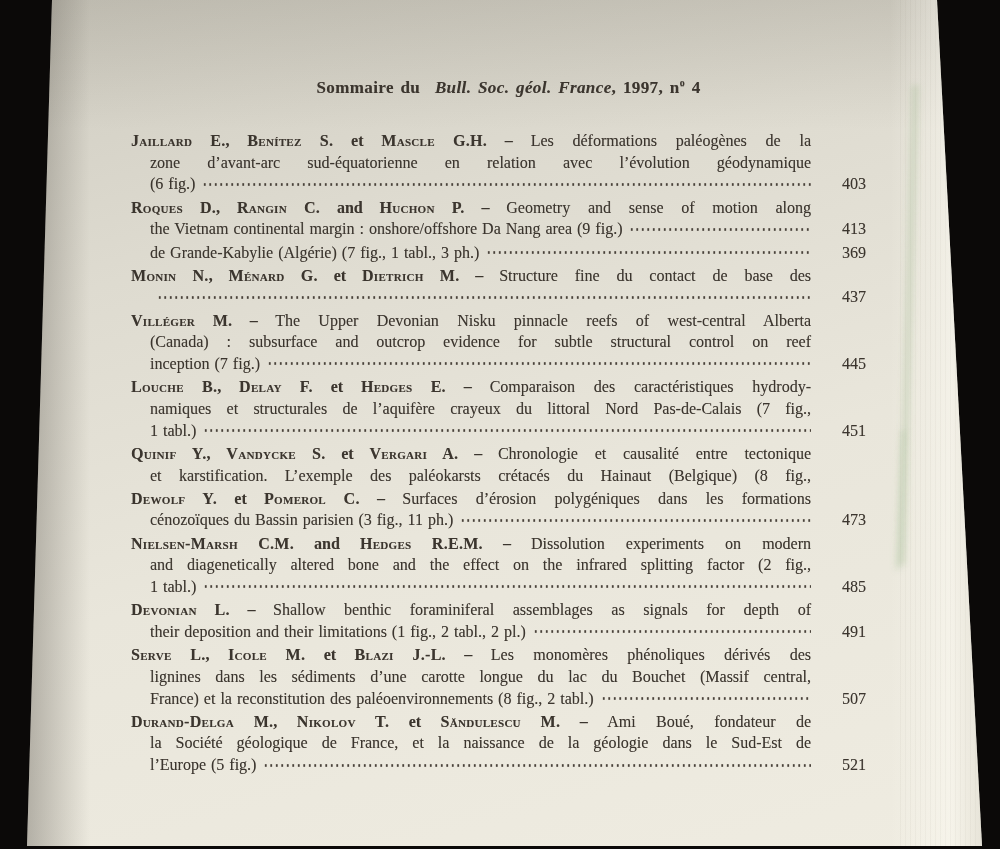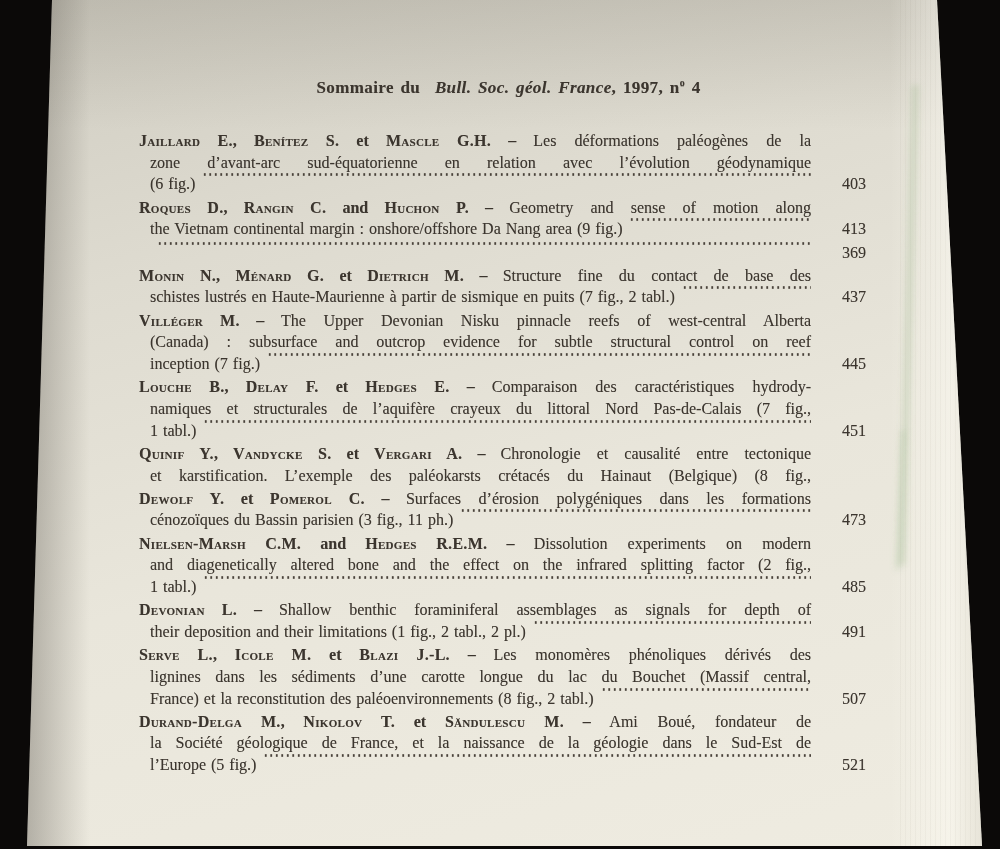--- a/index.html
+++ b/index.html
@@ -75,25 +75,25 @@
   .line { line-height: 21.7px; }
   .line.justify {
     text-align: justify;
     text-align-last: justify;
     width: 680px;
   }
   .line.cont { padding-left: 19px; }
   .line.cont.justify { width: 661px; }
   .line.last {
     display: flex;
-    align-items: flex-start;
+    align-items: center;
     width: 716px; 
   }
 
-  .authors { font-weight: bold; margin-left: 8px; }
+  .authors { font-weight: bold; }
   .name { font-variant: small-caps; letter-spacing: 0.3px; }
   .conj { font-weight: bold; }
   .sep { font-weight: bold; }
   .ttext { word-spacing: 1px; }
 
   .leader {
     flex: 1 1 auto;
     height: 3px;
     min-width: 12px;
     margin: 0 28px 0 7px;
@@ -135,28 +135,28 @@
           <div class="entry">
             <div class="line firstline justify"><span class="authors"><span class="name">Roques D.</span>, <span class="name">Rangin C.</span> <span class="conj">and</span> <span class="name">Huchon P.</span></span> <span class="sep">–</span> <span class="ttext">Geometry and sense of motion along</span></div>
             <div class="line cont last">
               <span class="ttext">the Vietnam continental margin : onshore/offshore Da Nang area (9 fig.)</span>
               <span class="leader"></span>
               <span class="pagenum">413</span>
             </div>
           </div>
           <div class="entry">
             <div class="line cont last">
+              <span class="ttext">de Grande-Kabylie (Algérie) (7 fig., 1 tabl., 3 ph.)</span>
               <span class="leader"></span>
               <span class="pagenum">369</span>
             </div>
           </div>
           <div class="entry">
             <div class="line firstline justify"><span class="authors"><span class="name">Monin N.</span>, <span class="name">Ménard G.</span> <span class="conj">et</span> <span class="name">Dietrich M.</span></span> <span class="sep">–</span> <span class="ttext">Structure fine du contact de base des</span></div>
             <div class="line cont last">
-              <span class="ttext">schistes lustrés en Haute-Maurienne à partir de sismique en puits (7 fig., 2 tabl.)</span>
               <span class="leader"></span>
               <span class="pagenum">437</span>
             </div>
           </div>
           <div class="entry">
             <div class="line firstline justify"><span class="authors"><span class="name">Villéger M.</span></span> <span class="sep">–</span> <span class="ttext">The Upper Devonian Nisku pinnacle reefs of west-central Alberta</span></div>
             <div class="line cont justify"><span class="ttext">(Canada) : subsurface and outcrop evidence for subtle structural control on reef</span></div>
             <div class="line cont last">
               <span class="ttext">inception (7 fig.)</span>
               <span class="leader"></span>

